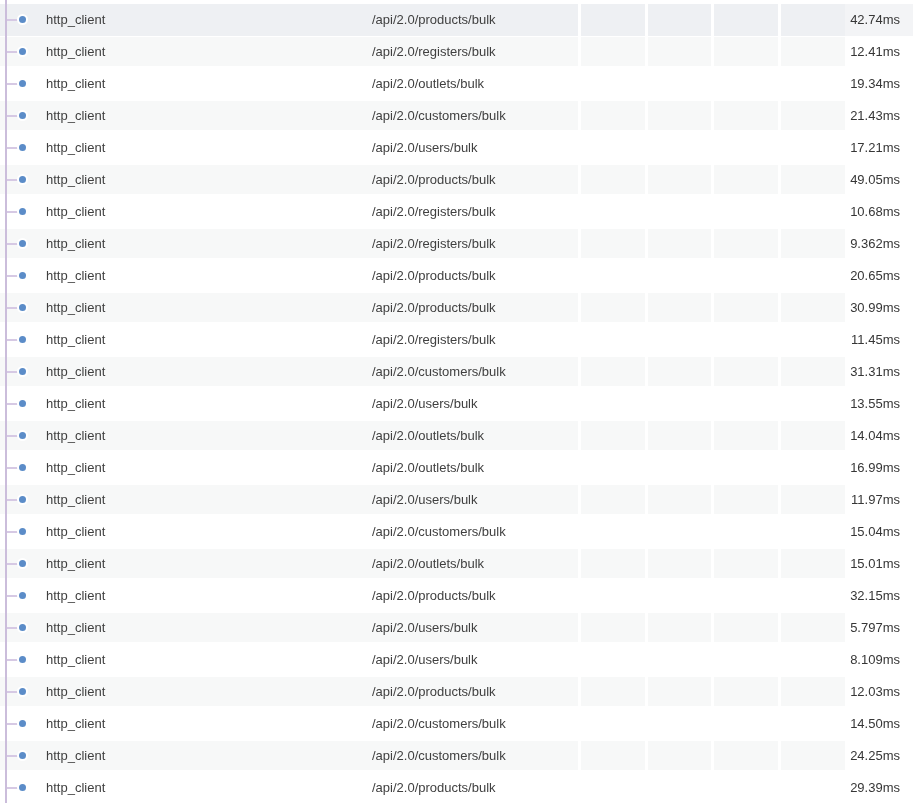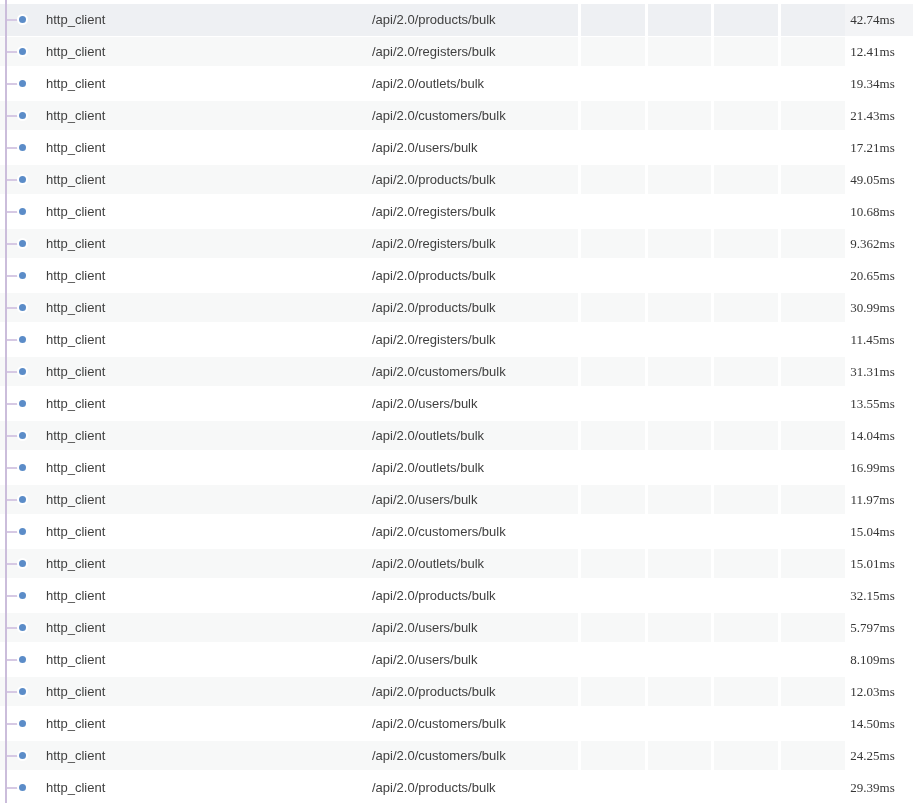--- a/index.html
+++ b/index.html
@@ -43,22 +43,22 @@
   }
   .res{
     position:absolute;left:372px;top:0;line-height:32px;white-space:nowrap;
   }
   .gap{
     position:absolute;top:0;width:3px;height:32px;background:#ffffff;
   }
   .g1{left:578px;}.g2{left:645px;}.g3{left:711px;}.g4{left:778px;}
   .dur{
     position:absolute;left:845px;right:0;top:0;height:32px;line-height:32px;
-    background:var(--dur-cell);text-align:center;padding-right:13px;
-    color:#363636;white-space:nowrap;font-family:Liberation Serif, serif;
+    background:var(--dur-cell);text-align:right;padding-right:13px;
+    color:#363636;white-space:nowrap;
   }
   .row.selected .dur{background:var(--dur-cell-selected);}
 </style>
 </head>
 <body>
 
 <div class="tree-rail"></div>
 
 <div class="rows">
 

